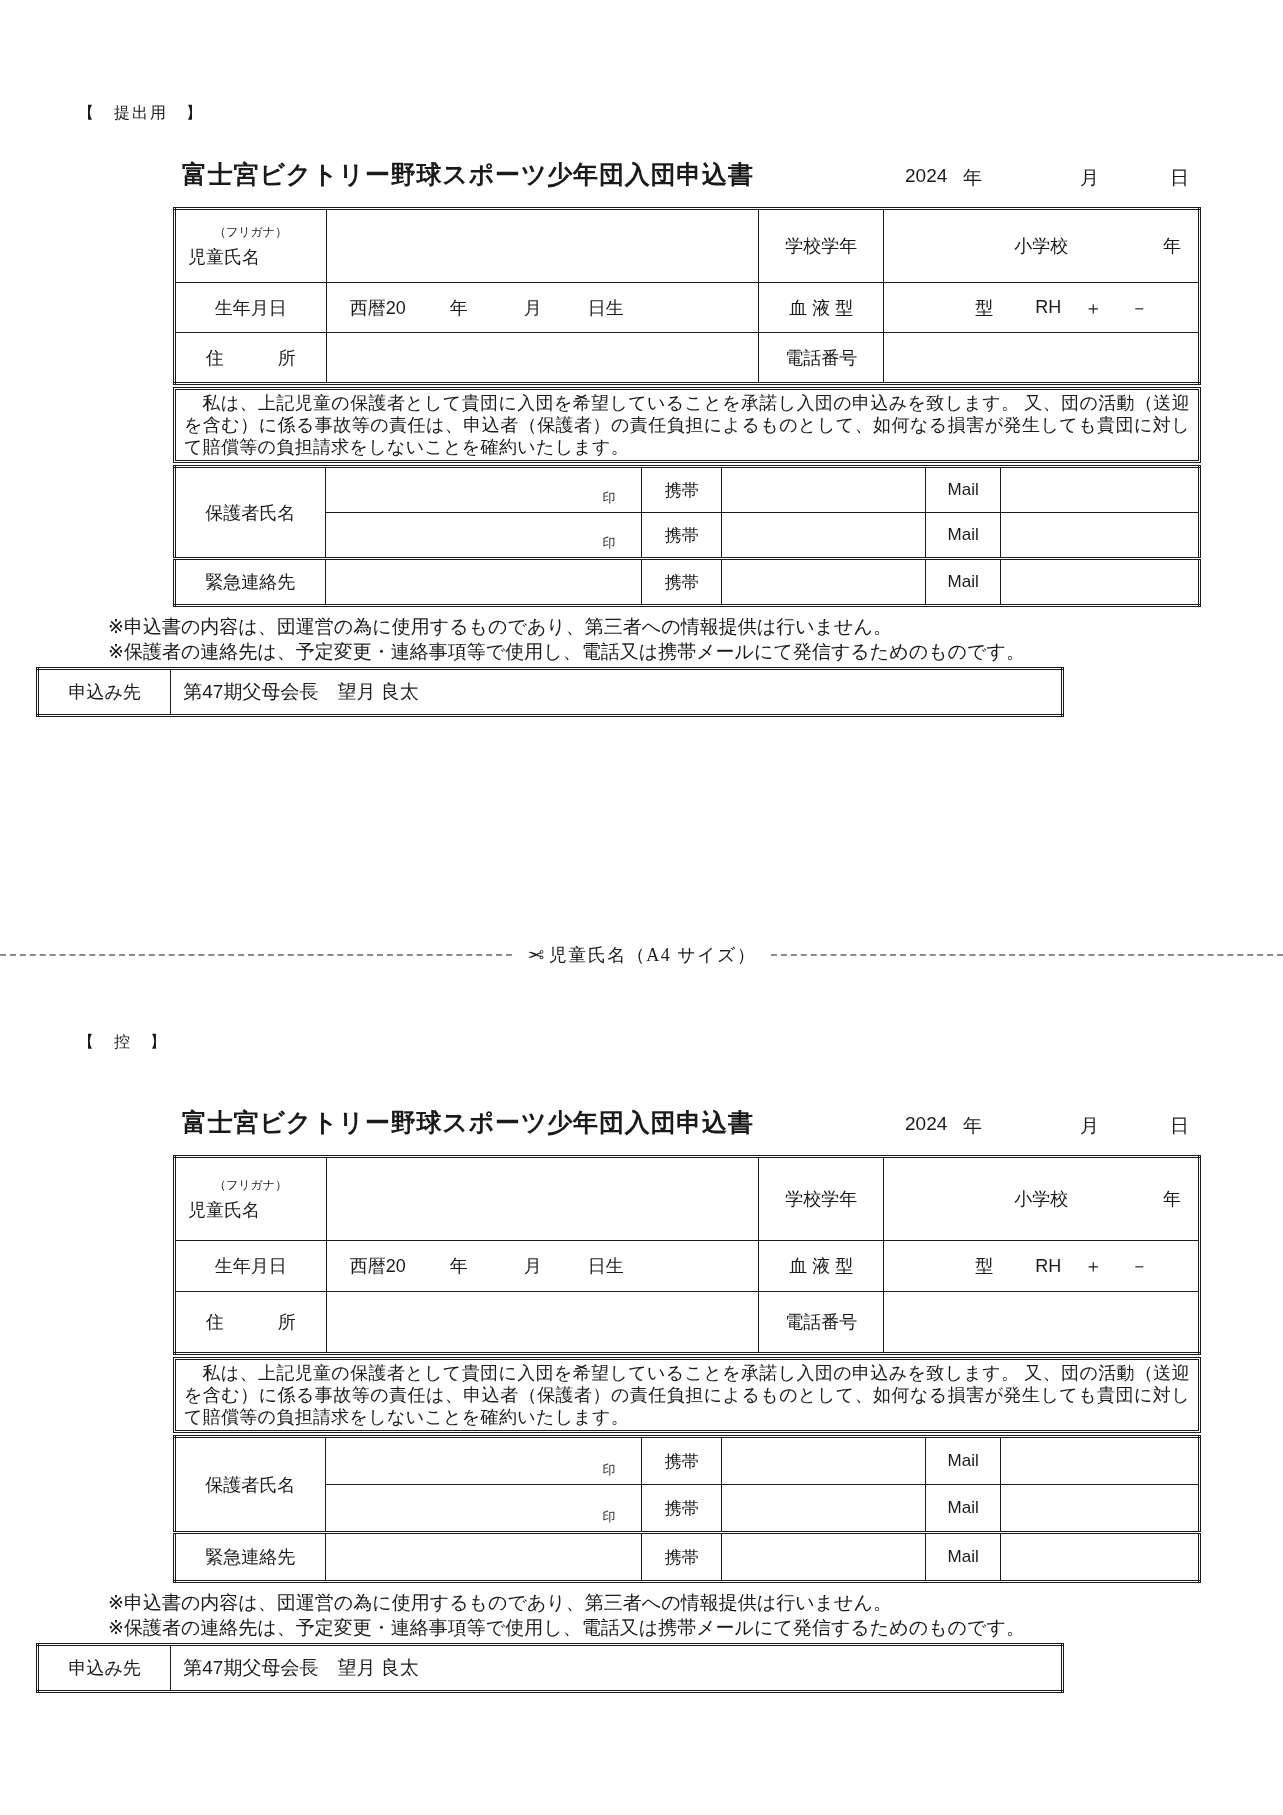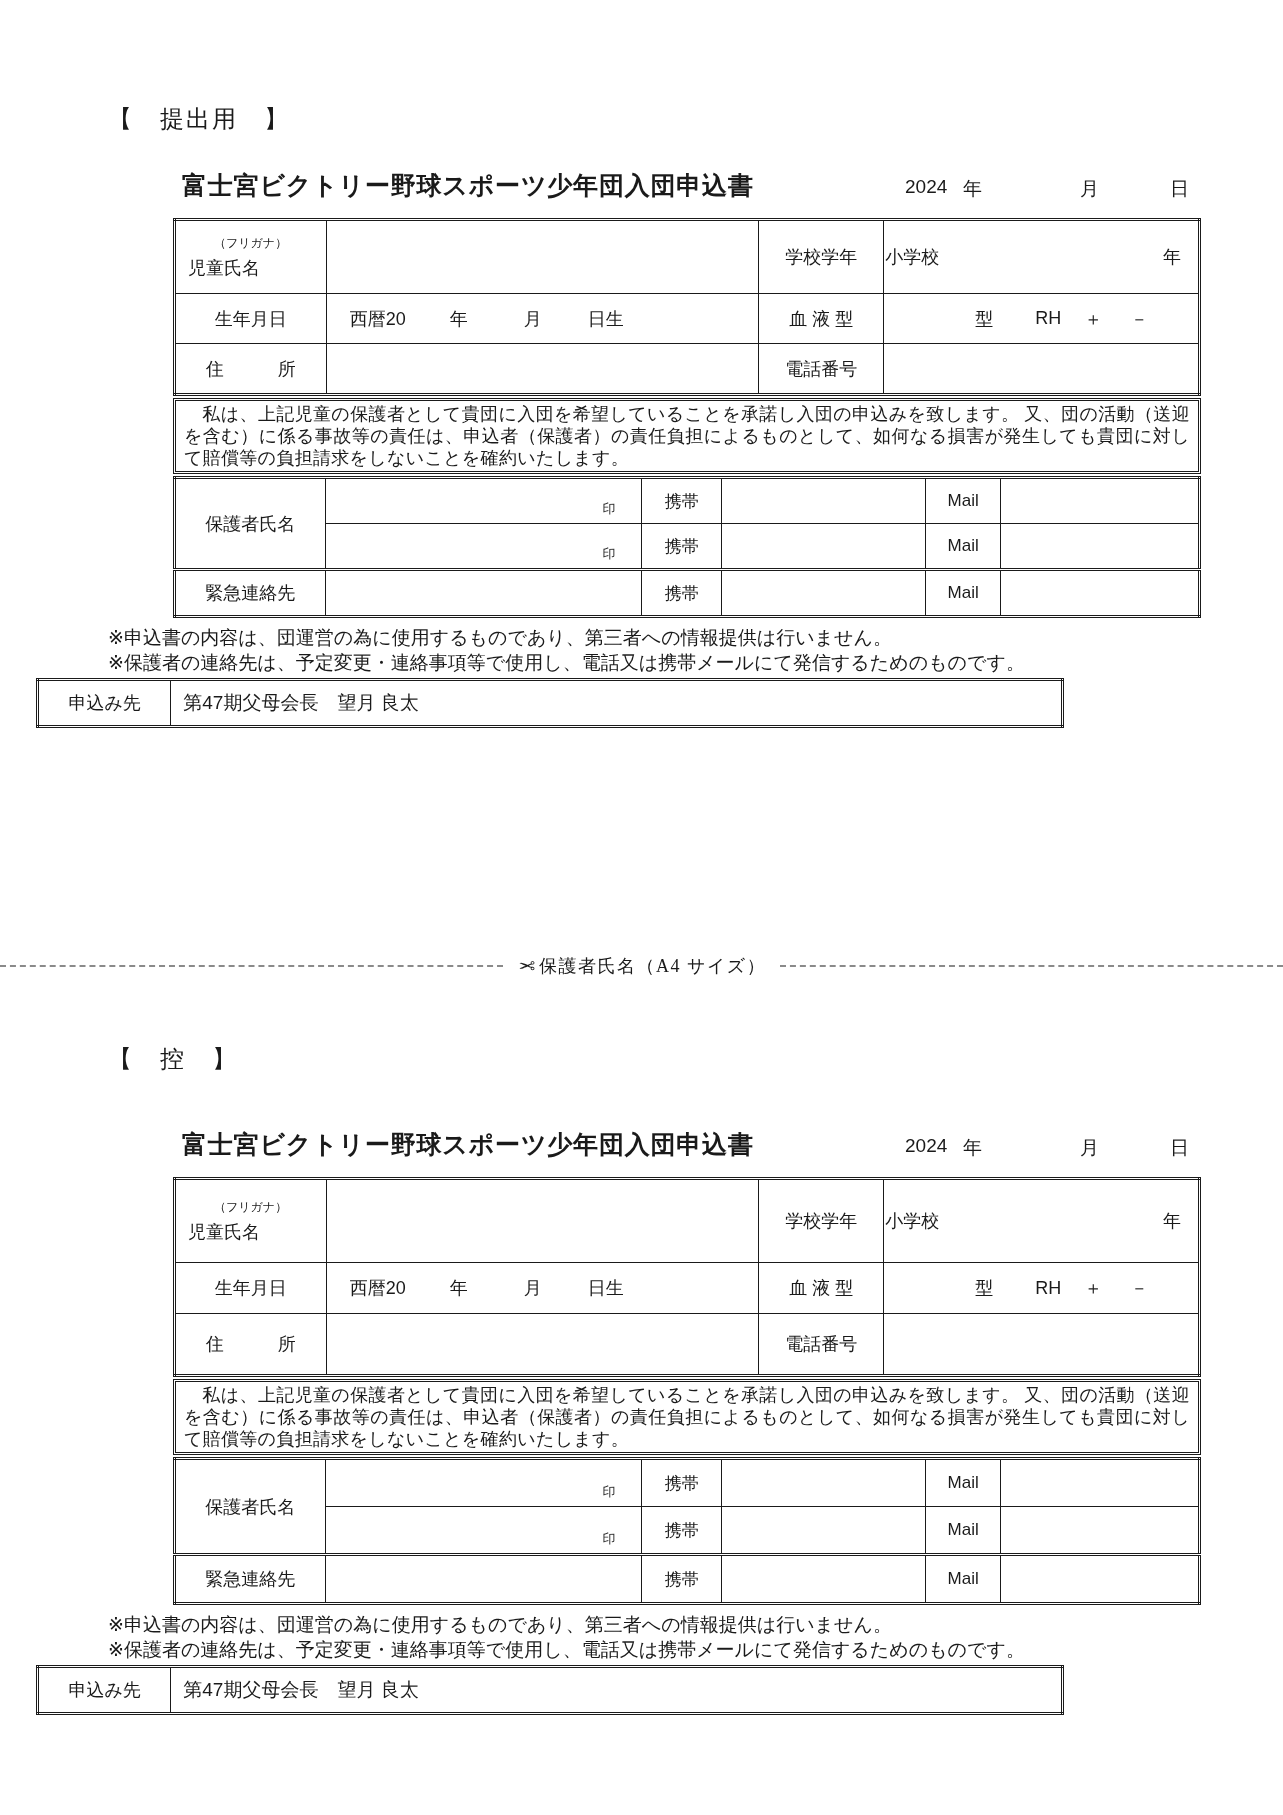--- a/index.html
+++ b/index.html
@@ -5,23 +5,23 @@
   html,body{margin:0;padding:0;}
   body{
     width:1283px;height:1815px;
     background:#ffffff;color:#1a1a1a;
     font-family:"Liberation Sans","DejaVu Sans",sans-serif;
     padding-top:103px;box-sizing:border-box;
     overflow:hidden;position:relative;
   }
   .form{position:relative;}
   .copy-label{
-    margin-left:108px;
+    margin-left:78px;
     font-family:Liberation Sans, sans-serif;
-    font-size:24px;letter-spacing:2px;
+    font-size:16px;letter-spacing:2px;
   }
   .form--a .copy-label{margin-top:0;}
   .form--b .copy-label{margin-top:62px;}
   .title-row{position:relative;margin-left:182px;height:36px;}
   .form--a .title-row{margin-top:31px;}
   .form--b .title-row{margin-top:50px;}
   .form-title{
     font-size:25px;letter-spacing:0.8px;
     position:absolute;left:0;bottom:0;white-space:nowrap;font-weight:bold;
   }
@@ -44,21 +44,21 @@
   .main-tbl .r3 td{height:47px;}
   .form--b .main-tbl .r1 td{height:80px;}
   .form--b .main-tbl .r2 td{height:48px;}
   .form--b .main-tbl .r3 td{height:58px;}
   .lab{text-align:center;font-size:18px;}
   .slab{font-size:17px;}
   .namelab{text-align:left;padding-left:12px;}
   .furi{font-size:12px;padding-left:5px;margin-bottom:4px;margin-left:21px;}
   .labtxt{font-size:18px;}
   .field{position:relative;}
-  .ctr{display:block;font-size:18px;}
+  .ctr{display:block;text-align:center;font-size:18px;}
   .unit-right{position:absolute;right:17px;top:50%;transform:translateY(-50%);font-size:18px;}
   .birth{display:flex;align-items:flex-start;padding-left:22px;font-size:18px;}
   .b-y{margin-left:44px;}
   .b-m{margin-left:56px;}
   .b-d{margin-left:46px;}
   .blood{display:flex;align-items:center;padding-left:90px;font-size:18px;}
   .bl-rh{margin-left:42px;}
   .bl-p{margin-left:23px;}
   .bl-m{margin-left:28px;}
 
@@ -219,21 +219,21 @@
         <td class="field subval">第47期父母会長　望月 良太</td>
       </tr>
     </tbody>
   </table>
 </section>
 
 <div class="cut-sep">
   <div class="cut-dash"></div>
   <div class="cut-label-wrap">
     <span class="scissors">✂</span>
-    <span class="cut-text">保護者氏名（A4 サイズ）</span>
+    <span class="cut-text">児童氏名（A4 サイズ）</span>
   </div>
   <div class="cut-dash"></div>
 </div>
 
 <section class="form form--b">
   <div class="copy-label">【　控　】</div>
 
   <div class="title-row">
     <span class="form-title">富士宮ビクトリー野球スポーツ少年団入団申込書</span>
     <span class="date-line">

